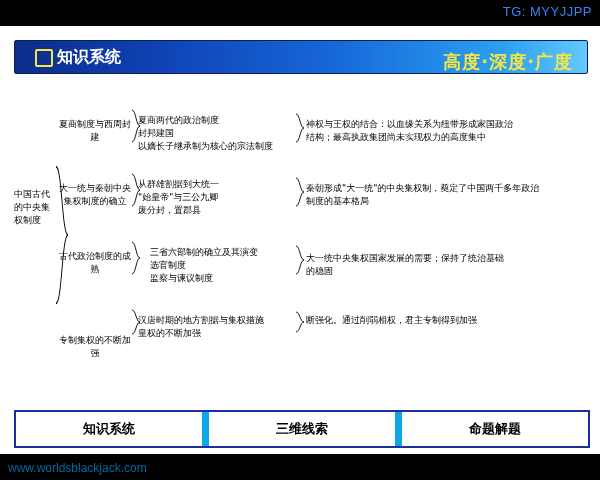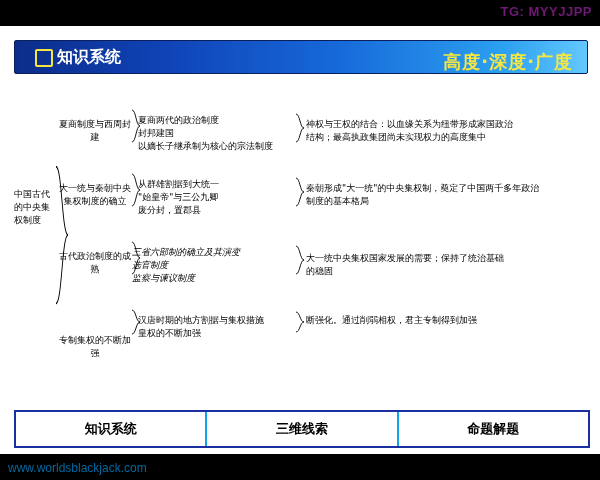--- a/index.html
+++ b/index.html
@@ -9,21 +9,21 @@
     font-family:"DejaVu Sans","Liberation Sans",sans-serif;
     position:relative;
     overflow:hidden;
   }
   .tag-bar{
     position:absolute;top:0;left:0;width:600px;height:26px;
     background:#000000;
   }
   .tag-text{
     position:absolute;right:8px;top:4px;
-    color:#701a75;font-size:13px;font-weight:bold;
+    color:#3b82f6;font-size:13px;font-weight:normal;
     font-family:"Liberation Sans",sans-serif;
     letter-spacing:0.5px;
   }
   .header{
     position:absolute;left:14px;top:40px;width:572px;height:32px;
     background:linear-gradient(to right,#0c2d8a 0%,#0f42b5 25%,#1667d8 55%,#2b9ff0 85%,#63c8ff 100%);
     border:1px solid #0a1f5c;
     border-radius:2px;
   }
   .header-title{
@@ -58,21 +58,21 @@
 
   .l1{left:58px;width:74px;text-align:center;}
   .l1a{top:18px;}
   .l1b{top:82px;}
   .l1c{top:150px;}
   .l1d{top:218px;margin-top:16px;}
 
   .l2{width:160px;}
   .l2a{left:138px;top:14px;}
   .l2b{left:138px;top:78px;}
-  .l2c{left:132px;top:146px;font-style:italic;}
+  .l2c{left:150px;top:146px;}
   .l2d{left:138px;top:214px;}
 
   .l3{width:240px;}
   .l3a{left:306px;top:18px;}
   .l3b{left:306px;top:82px;}
   .l3c{left:306px;top:152px;}
   .l3d{left:306px;top:214px;}
 
   
   .table{
@@ -80,21 +80,21 @@
     border:2px solid #1a2fa0;
     display:flex;
     background:#ffffff;
   }
   .cell{
     flex:1;
     display:flex;align-items:center;justify-content:center;
     font-size:13px;font-weight:bold;color:#000;
     font-family:"DejaVu Sans",sans-serif;
   }
-  .cell + .cell{border-left:2px solid #0ea5e9;}
+  .cell + .cell{border-left:7px solid #0ea5e9;}
 
   .watermark-bar{
     position:absolute;left:0;bottom:0;width:600px;height:26px;
     background:#000000;
   }
   .watermark{
     position:absolute;left:8px;bottom:5px;
     color:#0369a1;font-size:12px;
     font-family:"Liberation Sans",sans-serif;
   }

